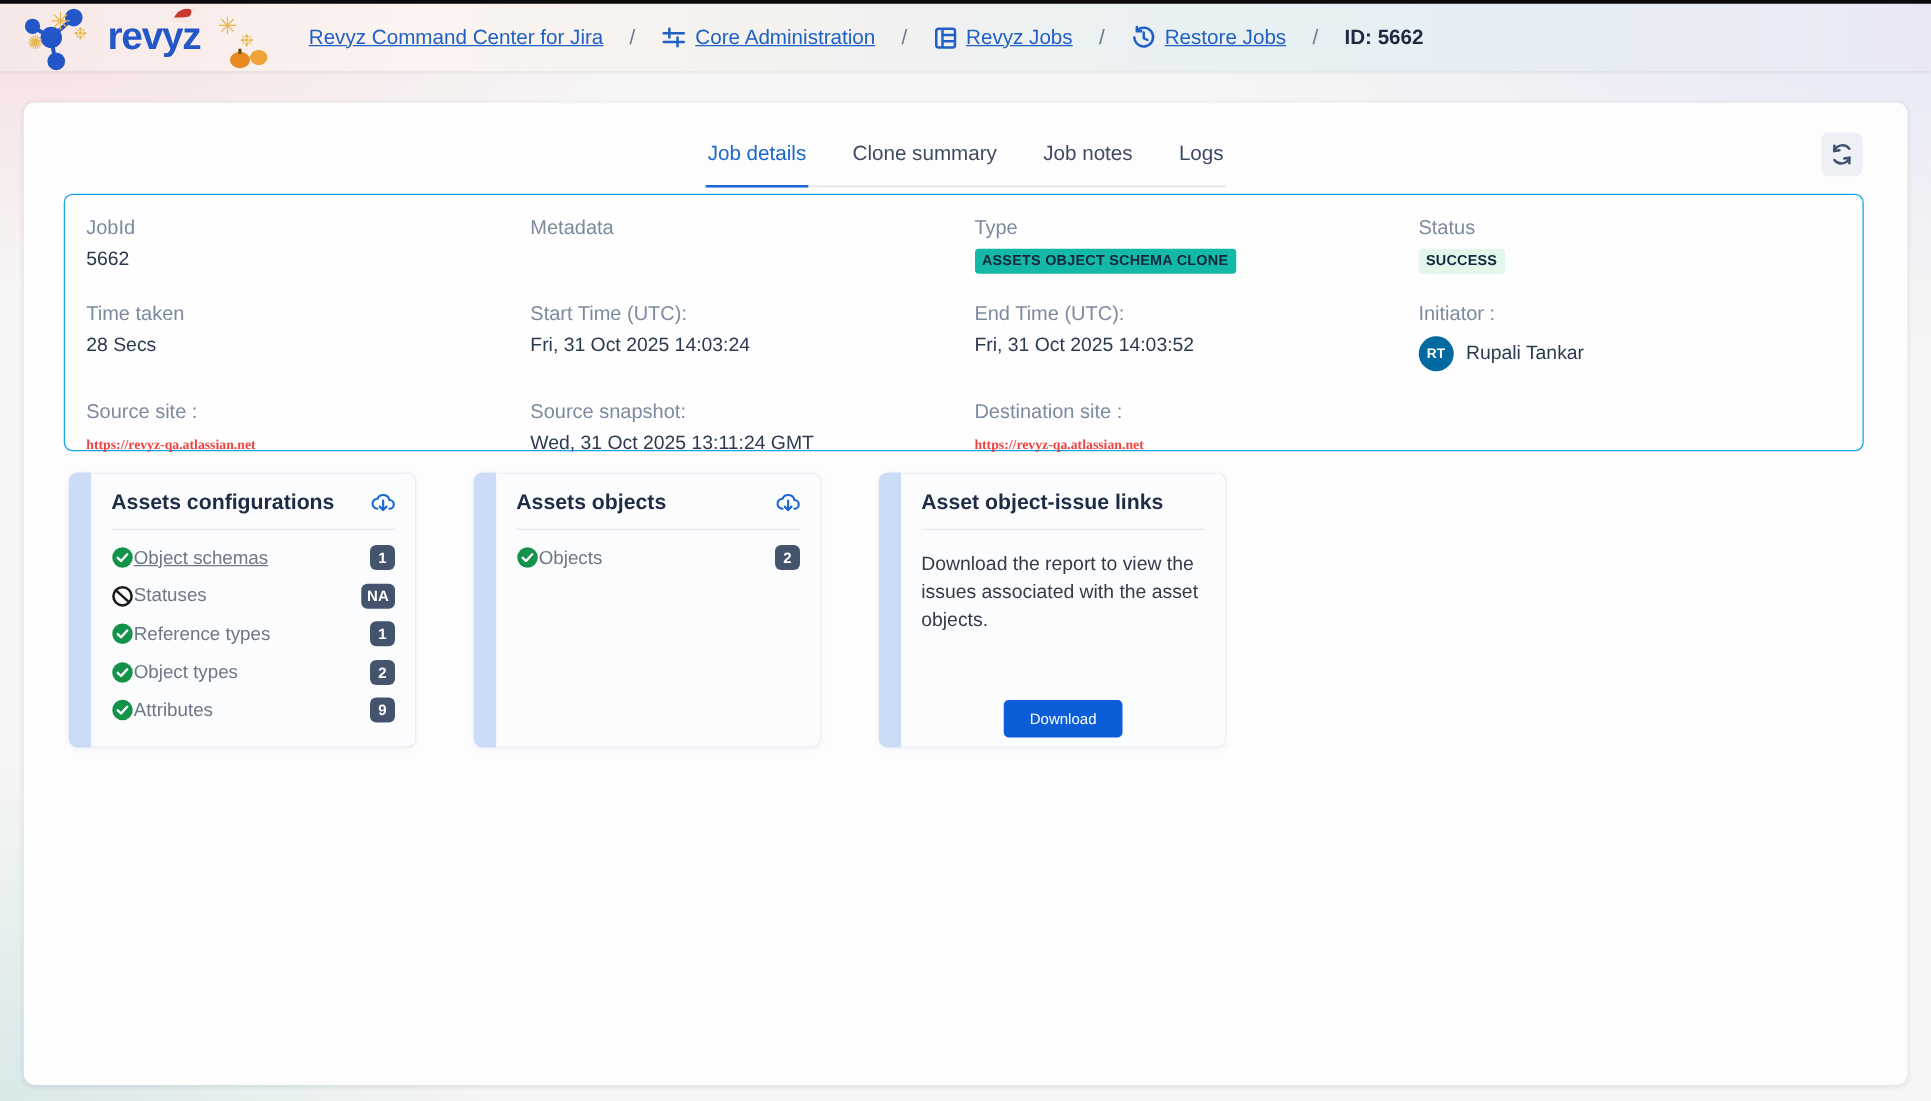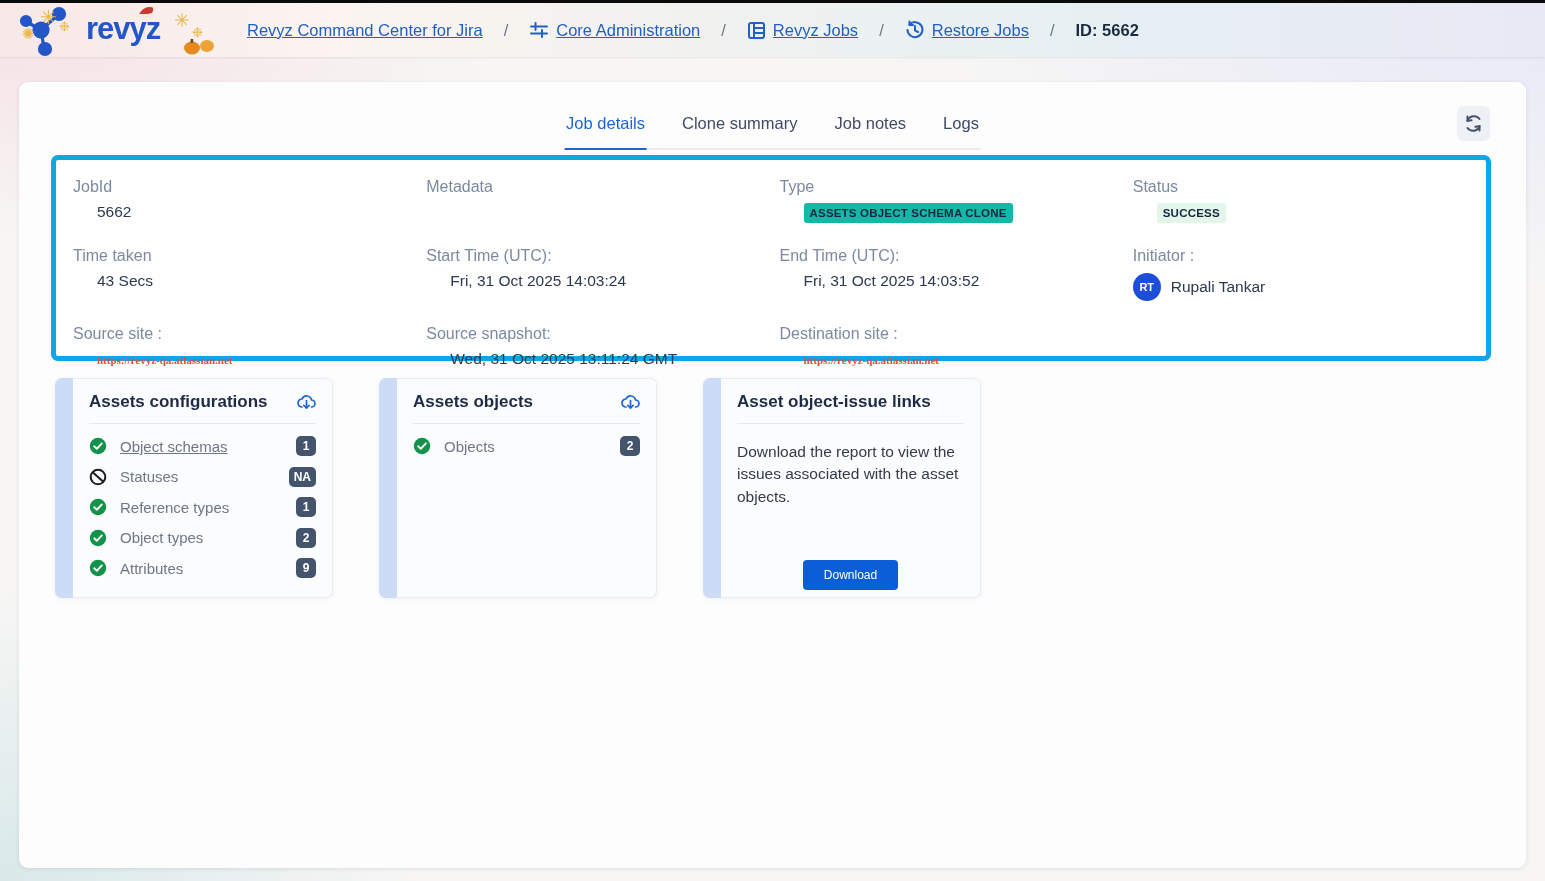--- a/index.html
+++ b/index.html
@@ -42,45 +42,45 @@
 
   .refresh-btn {
     position:absolute; top:24px; right:36px; width:33px; height:35px;
     background:#edf0f4; border:none; border-radius:6px; color:#42526e;
     display:flex; align-items:center; justify-content:center; cursor:pointer;
   }
 
   
   .details-panel {
     position:absolute; top:73px; left:32px; width:1440px; height:206px;
-    border:5px solid #0ea5e9; border-radius:7px; background:#fefefe;
+    border:1px solid #0ea5e9; border-radius:7px; background:#fefefe;
     padding:18px 0 0 17px;
     display:grid; grid-template-columns:repeat(4,1fr); row-gap:24px; align-content:start;
   }
   .cell-label { font-size:16px; color:#7c8aa0; }
-  .cell-value { margin-top:7px; font-size:15.5px; color:#2b3a50;margin-left:24px; }
+  .cell-value { margin-top:7px; font-size:15.5px; color:#2b3a50; }
   .mono-link { font-family:Liberation Serif, serif; font-size:11px; font-weight:700; color:#ef4444; text-decoration:none; cursor:pointer; }
   .metadata-link { color:#344563; cursor:pointer; }
   .pill { display:inline-block; font-size:11.5px; font-weight:700; color:#14273d; padding:4px 6px; border-radius:3px; letter-spacing:.2px; }
   .pill-type { background:#14b8a6; }
   .pill-success { background:#e2f6ea; }
   .initiator-row { display:flex; align-items:center; gap:10px; margin-top:8px; }
-  .avatar { width:28px; height:28px; border-radius:50%; background:#1d4ed8; color:#fff; font-size:11px; font-weight:700; display:flex; align-items:center; justify-content:center; }
+  .avatar { width:28px; height:28px; border-radius:50%; background:#0369a1; color:#fff; font-size:11px; font-weight:700; display:flex; align-items:center; justify-content:center; }
   .initiator-name { font-size:15.5px; color:#2b3a50; }
 
   
   .cards-row { position:absolute; top:296px; left:36px; display:flex; gap:46px; }
   .acard { display:flex; height:220px; filter:drop-shadow(0 1px 2px rgba(20,30,60,.06)); }
   .acard-strip { width:18px; background:#ccdcf6; border-radius:7px 0 0 7px; flex:none; }
   .acard-body { width:260px; background:#fbfcfd; border:1px solid #ebedf1; border-left:none; border-radius:0 7px 7px 0; padding:13px 16px 0; display:flex; flex-direction:column; }
   .acard-title-row { display:flex; align-items:center; justify-content:space-between; }
   .acard-title { font-size:17px; font-weight:700; color:#1d2b45; }
   .cloud-btn { background:none; border:none; color:#1b66d3; cursor:pointer; padding:0; display:flex; }
   .acard-divider { height:1px; background:#e6e8ec; margin:11px 0 7px; }
-  .item-row { display:flex; align-items:center; gap:13px; height:30.5px; }
+  .item-row { display:flex; align-items:center; height:30.5px; }
   .item-label { font-size:15px; color:#6e7787; flex:1; }
   .item-label.underlined { text-decoration:underline; }
   .count-badge { min-width:20px; height:20px; padding:0 5px; background:#44546c; color:#fff; font-size:12px; font-weight:700; border-radius:5px; display:flex; align-items:center; justify-content:center; }
   .card-desc { font-size:15.5px; color:#333b4a; line-height:1.45; margin-top:10px; }
   .download-btn { margin:52px auto 0; background:#0b5ed7; color:#fff; border:none; border-radius:4px; font-size:12px; font-family:"Liberation Sans",sans-serif; padding:8px 21px; cursor:pointer; }
 
   .spark { position:absolute; color:#e8b84b; pointer-events:none; }
 </style>
 </head>
 <body>
@@ -184,21 +184,21 @@
       <div class="cell-label">Type</div>
       <div class="cell-value"><span class="pill pill-type">ASSETS OBJECT SCHEMA CLONE</span></div>
     </div>
     <div>
       <div class="cell-label">Status</div>
       <div class="cell-value"><span class="pill pill-success">SUCCESS</span></div>
     </div>
 
     <div>
       <div class="cell-label">Time taken</div>
-      <div class="cell-value">43 Secs</div>
+      <div class="cell-value">28 Secs</div>
     </div>
     <div>
       <div class="cell-label">Start Time (UTC):</div>
       <div class="cell-value">Fri, 31 Oct 2025 14:03:24</div>
     </div>
     <div>
       <div class="cell-label">End Time (UTC):</div>
       <div class="cell-value">Fri, 31 Oct 2025 14:03:52</div>
     </div>
     <div>

